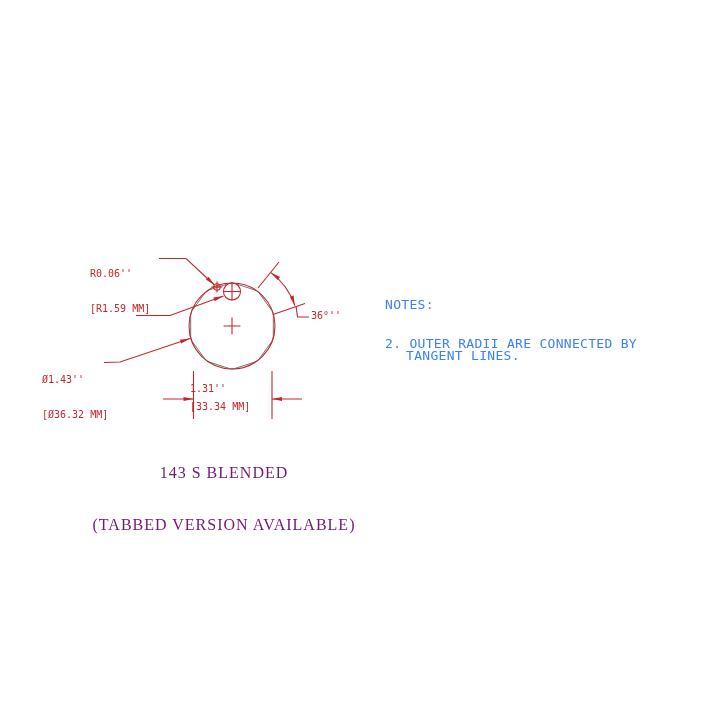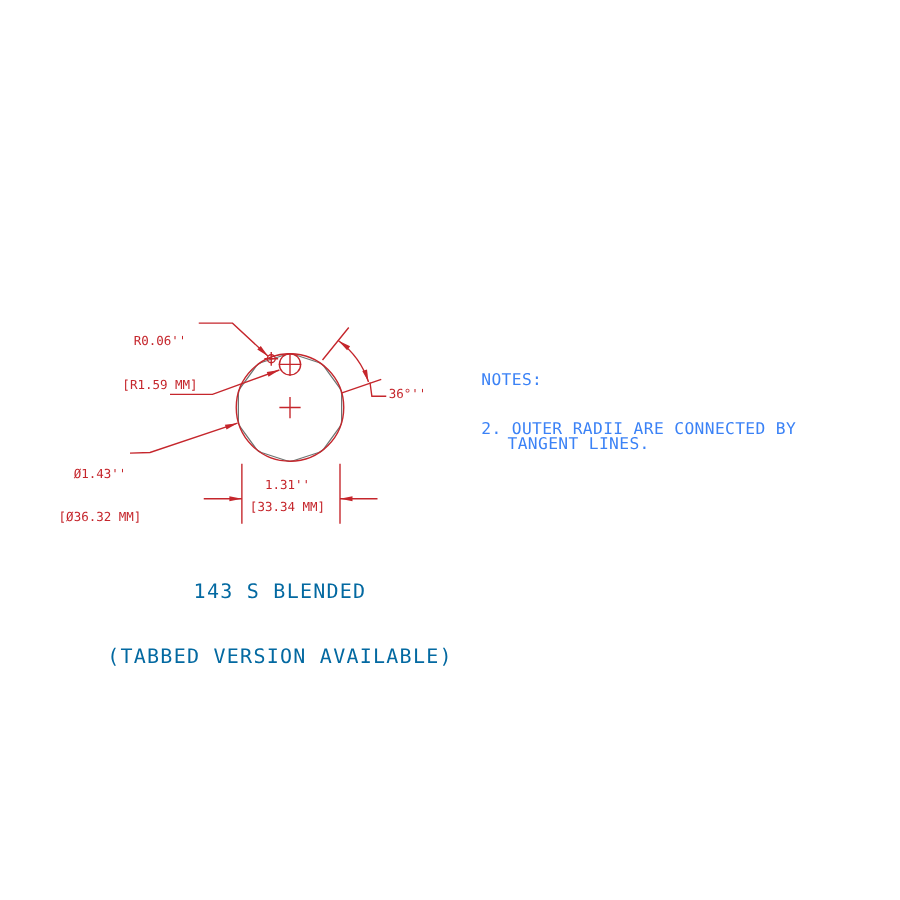--- a/index.html
+++ b/index.html
@@ -1,23 +1,23 @@
 <!DOCTYPE html>
 <html><head>
 <meta charset="utf-8">
 <style>
   html,body{margin:0;padding:0;background:#ffffff;}
   #stage{position:relative;width:720px;height:720px;background:#ffffff;overflow:hidden;
          font-family:"DejaVu Sans Mono", monospace;}
   #dwg{position:absolute;left:0;top:0;}
   .lbl{position:absolute;white-space:pre;}
   .red{color:#c5262c;font-size:10px;line-height:11.5px;letter-spacing:0;}
-  .c{text-align:center;}
+  .c{}
   .gray{color:#3b82f6;font-size:13px;letter-spacing:0.3px;line-height:13px;}
-  .title{color:#0369a1;font-size:16px;letter-spacing:1px;line-height:17.2px;text-align:center;}
+  .title{color:#701a75;font-size:16px;letter-spacing:1px;line-height:17.2px;text-align:center;font-family:Liberation Serif, serif;}
 </style>
 </head>
 <body>
 
 <div id="stage">
 
   <svg id="dwg" width="720" height="720" viewBox="0 0 720 720">
 
     <path id="scallop" fill="none" stroke="#6e7472" stroke-width="1" d="M229.4 283.4A8.5 8.5 0 0 1 234.6 283.4L254.9 290.0A8.5 8.5 0 0 1 259.2 293.1L271.7 310.3A8.5 8.5 0 0 1 273.3 315.3L273.3 336.7A8.5 8.5 0 0 1 271.7 341.7L259.2 358.9A8.5 8.5 0 0 1 254.9 362.0L234.6 368.6A8.5 8.5 0 0 1 229.4 368.6L209.1 362.0A8.5 8.5 0 0 1 204.8 358.9L192.3 341.7A8.5 8.5 0 0 1 190.7 336.7L190.7 315.3A8.5 8.5 0 0 1 192.3 310.3L204.8 293.1A8.5 8.5 0 0 1 209.1 290.0L229.4 283.4Z"></path>
 

